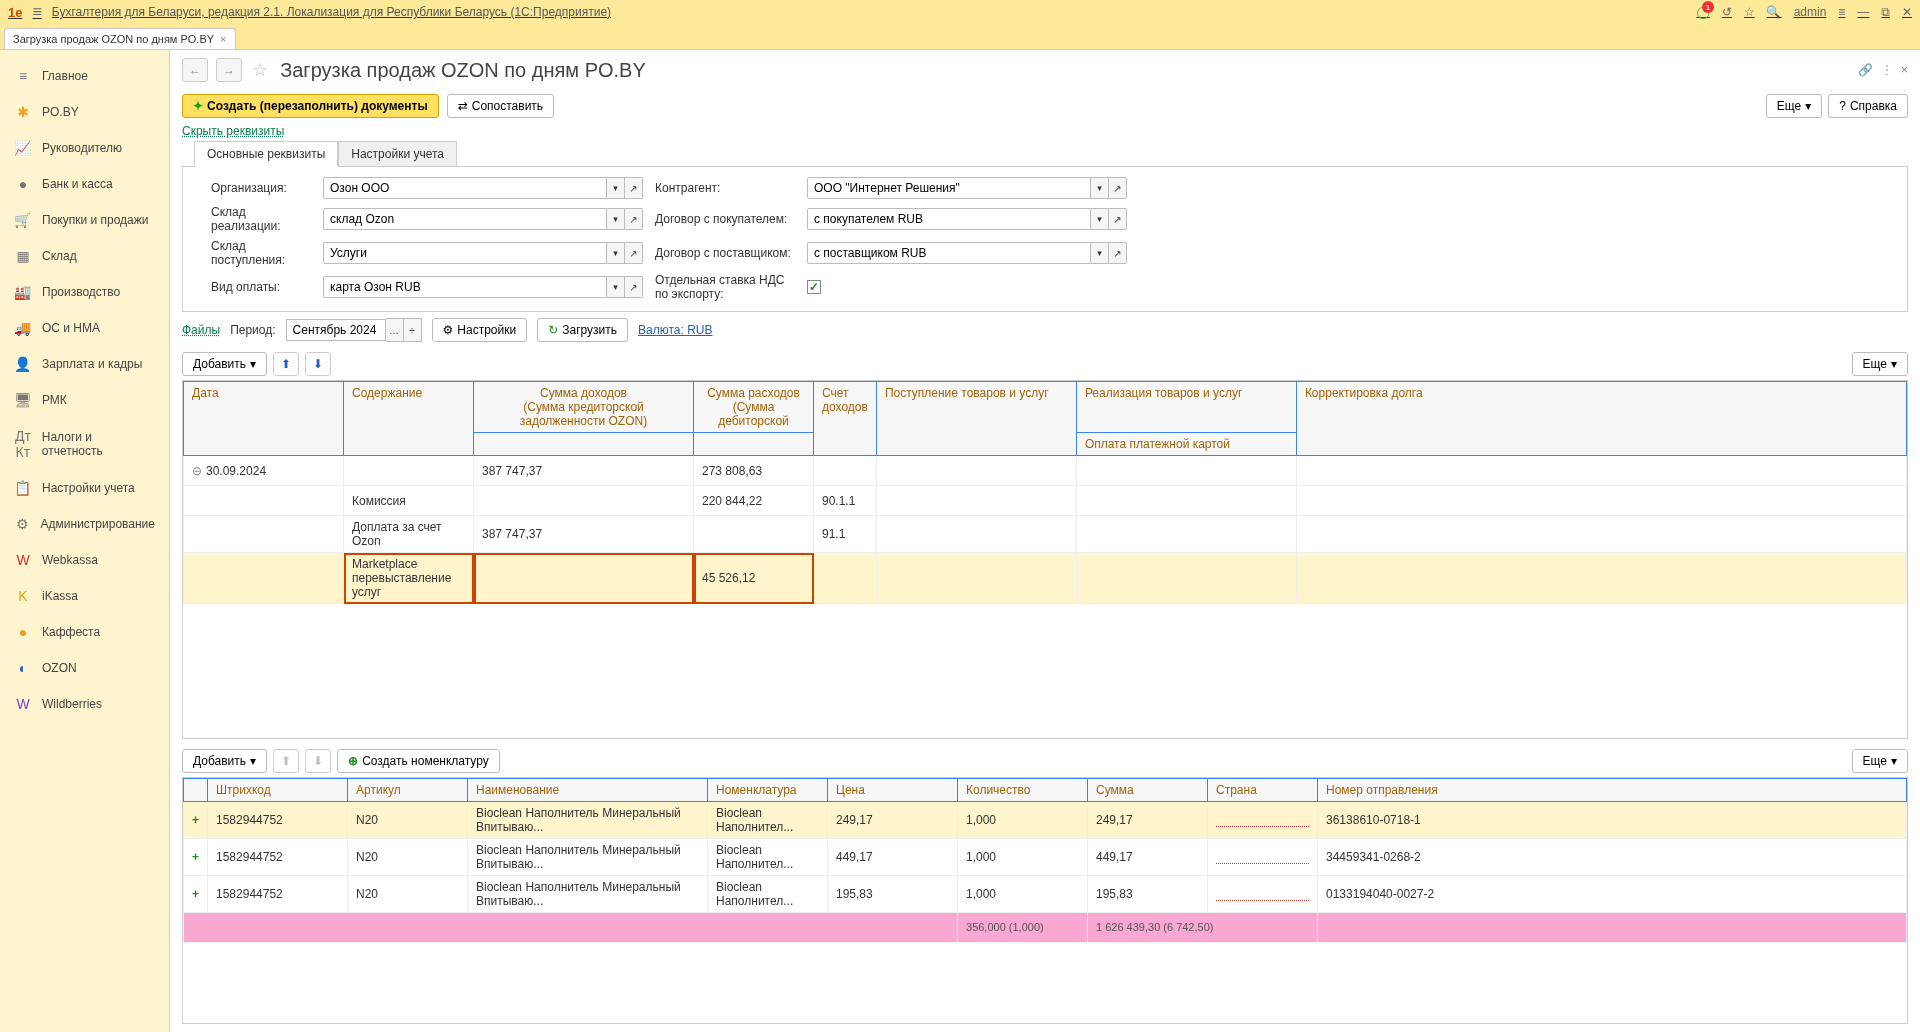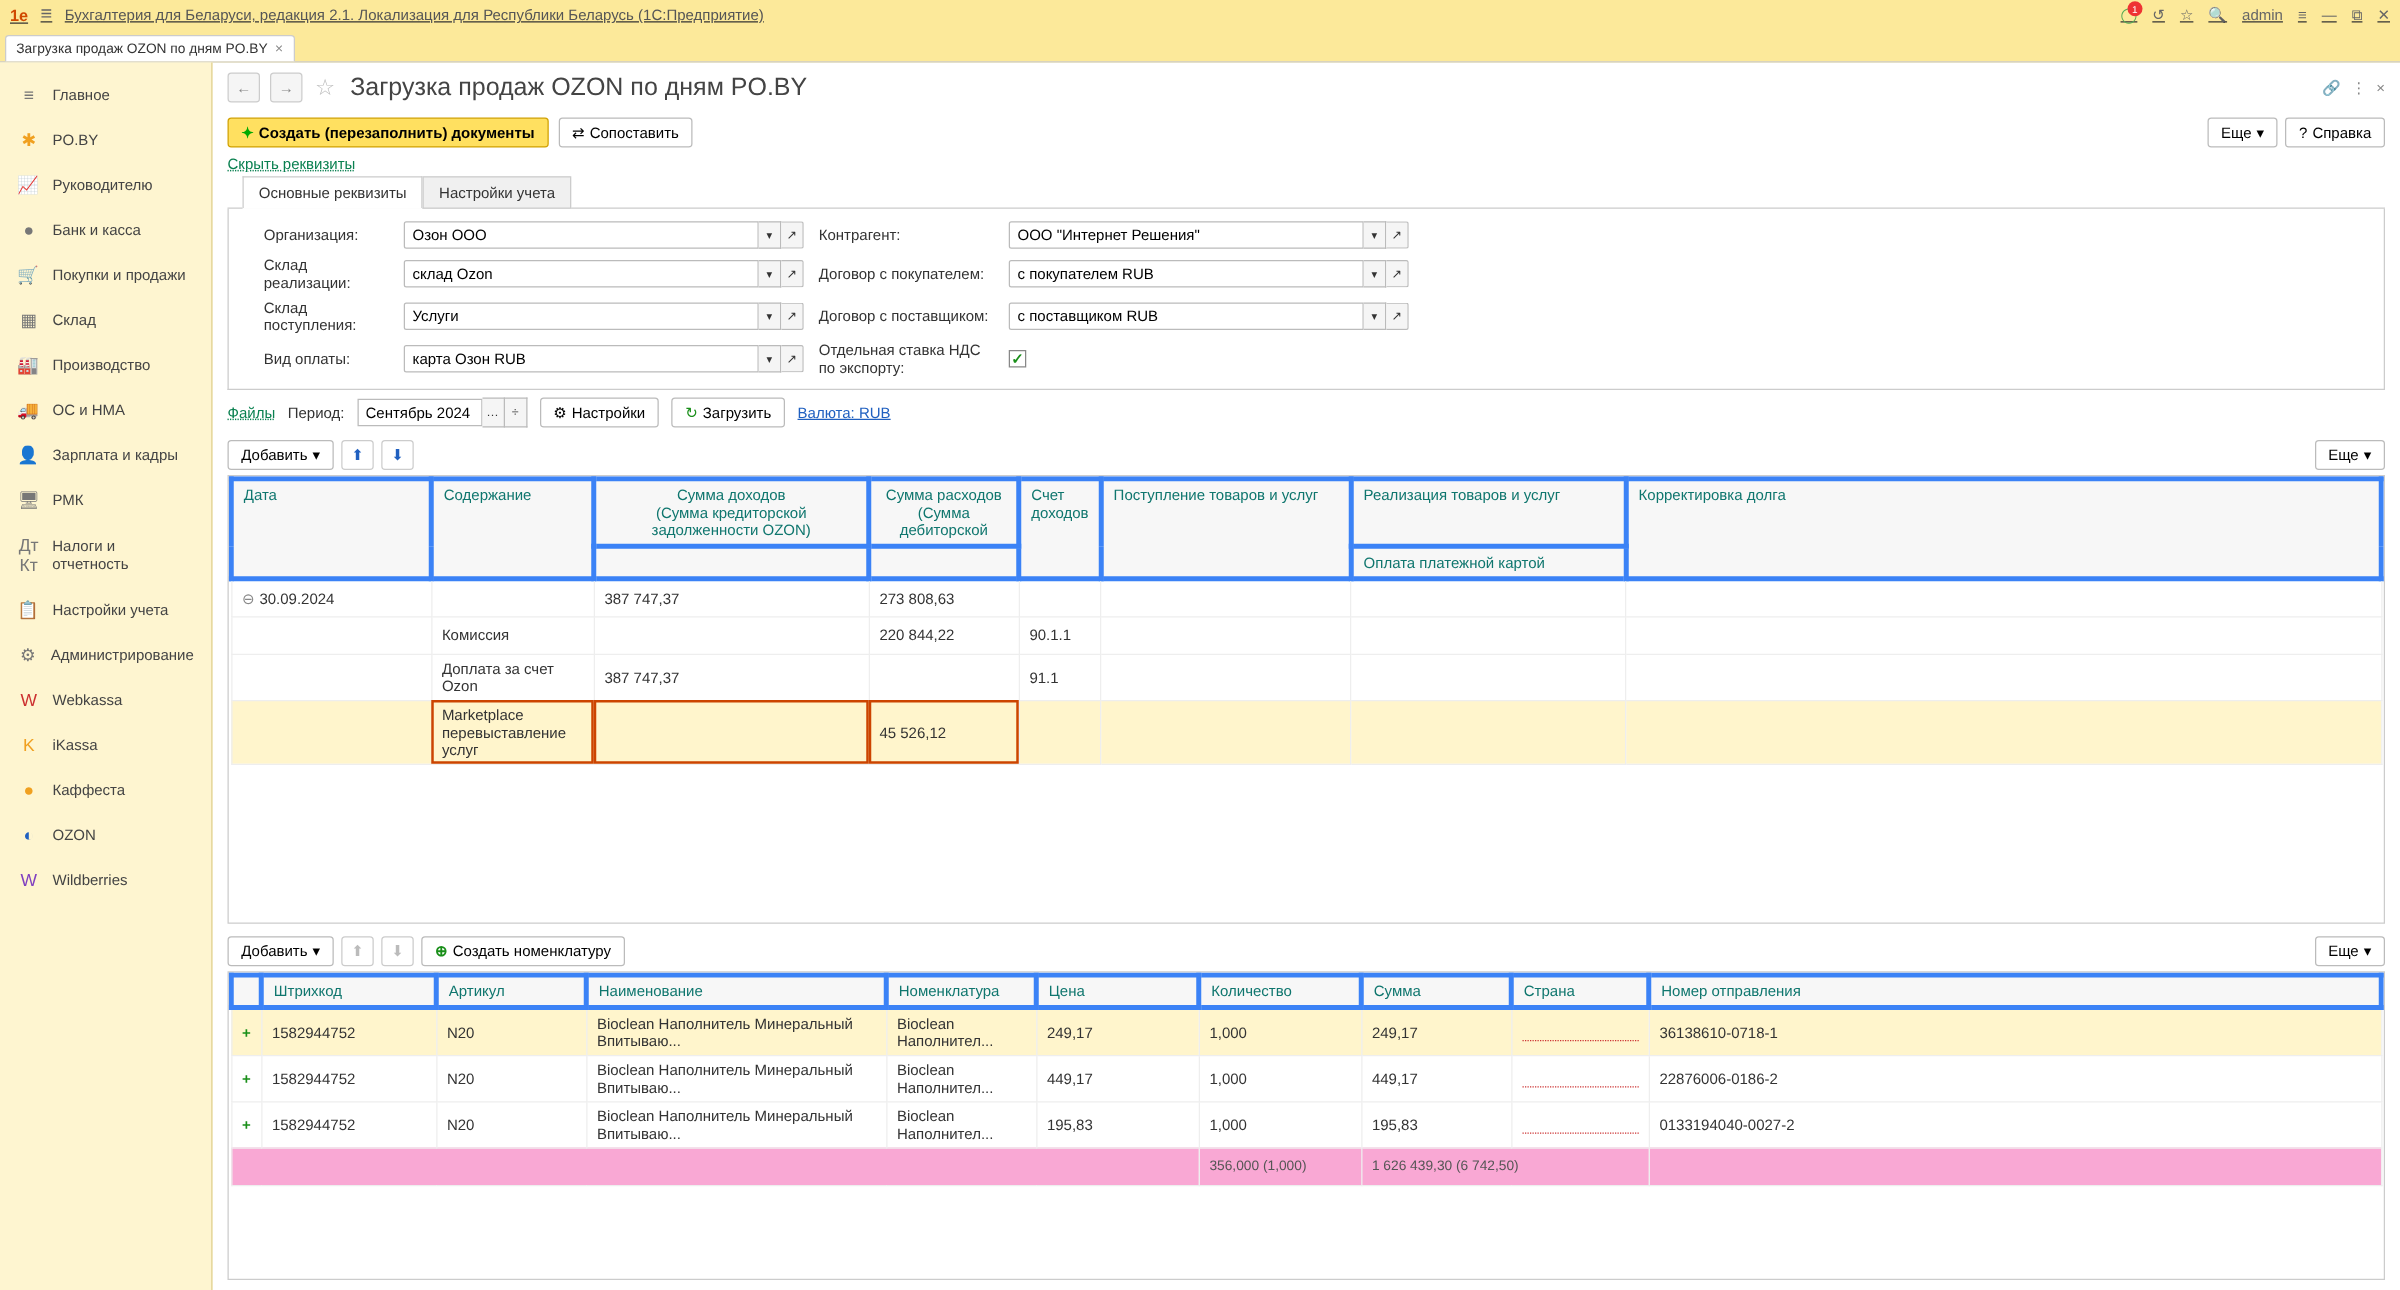--- a/index.html
+++ b/index.html
@@ -42,21 +42,21 @@
 .toolbar2 { display: flex; align-items: center; padding: 6px 12px; gap: 10px; }
 .period-input { display: flex; align-items: center; }
 .period-input input { border: 1px solid #bbb; padding: 3px 6px; font-size: 12px; width: 100px; }
 .period-input .btn-sm { border: 1px solid #bbb; border-left: none; width: 18px; height: 24px; background: #f5f5f5; display: flex; align-items: center; justify-content: center; font-size: 10px; cursor: pointer; }
 .link-blue { color: #2060c0; text-decoration: underline; cursor: pointer; font-size: 12px; }
 .tables-area { flex: 1; display: flex; flex-direction: column; padding: 0 12px 8px 12px; overflow: hidden; }
 .table-toolbar { display: flex; align-items: center; padding: 4px 0; gap: 6px; }
 .icon-btn { width: 26px; height: 24px; border: 1px solid #ccc; background: #fff; border-radius: 3px; display: flex; align-items: center; justify-content: center; cursor: pointer; color: #2060c0; }
 .table-container { border: 1px solid #ccc; overflow: auto; }
 .grid-table { width: 100%; border-collapse: collapse; font-size: 12px; }
-.grid-table th { background: #f7f7f7; border: 4px solid #3b82f6; padding: 4px 8px; text-align: left; font-weight: normal; color: #0f766e; vertical-align: top; }
+.grid-table th { background: #f7f7f7; border: 1px solid #3b82f6; padding: 4px 8px; text-align: left; font-weight: normal; color: #a16207; vertical-align: top; }
 .grid-table td { border: 1px solid #eee; padding: 4px 8px; height: 30px; }
 .grid-table .num { text-align: left; }
 .grid-table .row-hl { background: #fff5cc; }
 .grid-table .cell-sel { outline: 2px solid #cc4400; outline-offset: -2px; }
 .upper-table { flex: 1.4; display: flex; flex-direction: column; margin-bottom: 6px; }
 .lower-table { flex: 1; display: flex; flex-direction: column; }
 .plus-icon { color: #1a8f1a; font-weight: bold; }
 .footer-row td { background: #f9a8d4; font-size: 11px; color: #555; }
 .ml-auto { margin-left: auto; }
 .checkbox-green { width: 14px; height: 14px; border: 1px solid #888; display: inline-flex; align-items: center; justify-content: center; color: #1a8f1a; font-size: 12px; font-weight: bold; }
@@ -419,21 +419,21 @@
     <td>1582944752</td>
     <td>N20</td>
     <td>Bioclean Наполнитель Минеральный Впитываю...</td>
     <td>Bioclean Наполнител...</td>
     <td class="num">449,17</td>
     <td class="num">1,000</td>
     <td class="num">449,17</td>
     <td>
                     <div class="red-underline"></div>
                   </td>
-    <td>22876006-0186-2</td>
+    <td>34459341-0268-2</td>
                 </tr>
                 <tr>
     <td style="text-align:center"><span class="plus-icon">+</span></td>
     <td>1582944752</td>
     <td>N20</td>
     <td>Bioclean Наполнитель Минеральный Впитываю...</td>
     <td>Bioclean Наполнител...</td>
     <td class="num">195,83</td>
     <td class="num">1,000</td>
     <td class="num">195,83</td>

